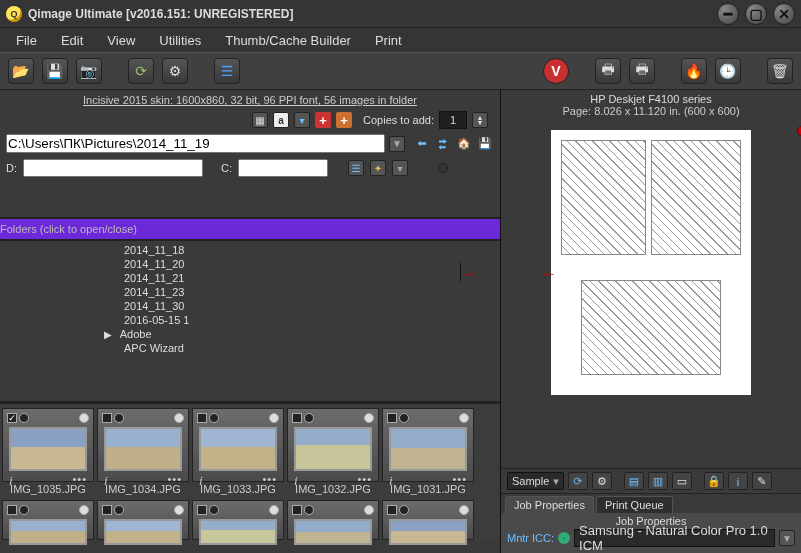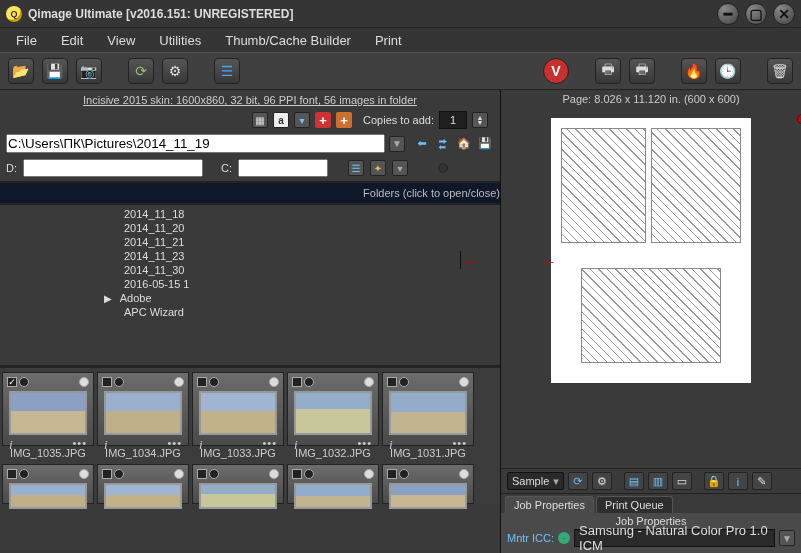--- a/index.html
+++ b/index.html
@@ -93,23 +93,24 @@
   .pathrow {
     display:flex; align-items:center; gap:4px; padding:2px 6px;
   }
   .pathrow input { flex:1; }
   .navbtns { display:flex; gap:3px; align-items:center; padding-left:4px;}
   .navbtn { width:18px;height:18px;display:flex;align-items:center;justify-content:center;color:#6cc0ff;}
   .drow { display:flex; align-items:center; gap:6px; padding:4px 6px;}
   .drow input { width:150px; height:18px;}
   .tools { padding-left:14px; display:flex; gap:6px;}
   .folders-hdr {
-    text-align:right; color:#bbb; padding:4px 0;
+    text-align:left; color:#bbb; padding:4px 0;
     border-top:2px solid #222; border-bottom:2px solid #222;
-    background:#0f172a;
+    background:#6d28d9;
+    margin-top:36px;
   }
   .folders {
     height:160px; overflow:hidden; padding-left:120px; padding-top:2px;
   }
   .folder-item { padding:1px 4px; color:#ddd; width:98px;}
   .folder-item.sel { background:#7a7a7a; color:#fff;}
   .folder-row { display:flex; align-items:center; gap:4px;}
   .folder-row .arrow { color:#ddd; font-size:10px;}
   
   .thumbs {
@@ -472,20 +473,21 @@
               <span class="radio" style="background:#ddd"></span>
             </div>
             <div class="thumbimg" style="background: linear-gradient(rgb(138, 161, 196) 0px, rgb(138, 161, 196) 45%, rgb(199, 184, 147) 45%, rgb(199, 184, 147) 100%); height: 26px;"></div>
           </div>
         </div>
       </div>
   </div>
 
   <div class="right">
     <div class="printerinfo">
+      <div>HP Deskjet F4100 series</div>
       <div class="p2">Page: 8.026 x 11.120 in.   (600 x 600)</div>
     </div>
 
     <div class="preview-wrap">
       <span class="pin"></span>
       <div class="page">
         <div class="hatch" style="left:10px;top:10px;width:85px;height:115px;"></div>
         <div class="hatch" style="left:100px;top:10px;width:90px;height:115px;"></div>
         <div class="hatch" style="left:30px;top:150px;width:140px;height:95px;"></div>
         <span class="arrowbtn left">←</span>

